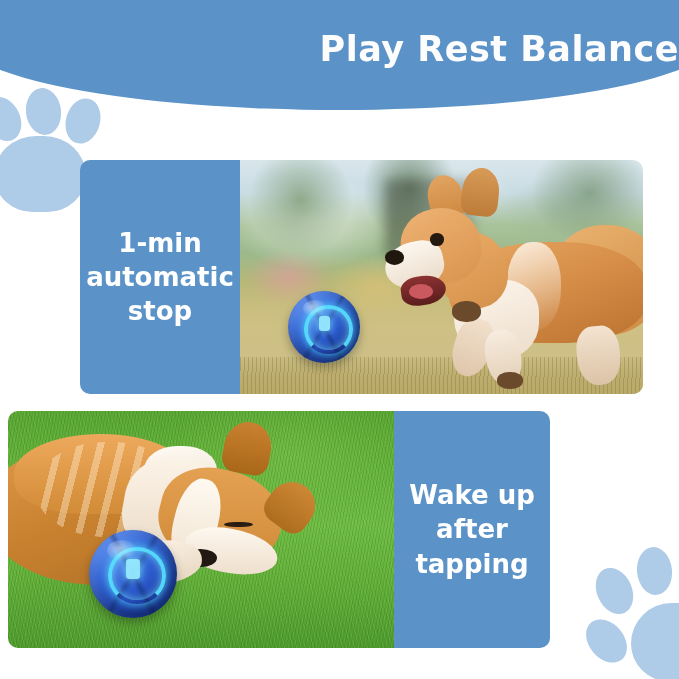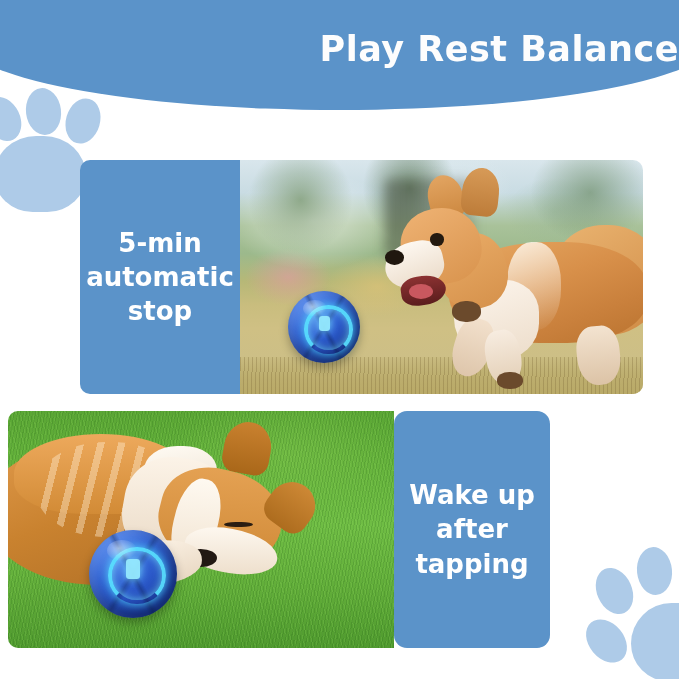--- a/index.html
+++ b/index.html
@@ -192,21 +192,21 @@
   .d2-ear1{left:66%;top:-4%;width:13%;height:26%;border-radius:52% 52% 30% 30%;
     background:linear-gradient(180deg,#c9812f,#a96719);transform:rotate(10deg);}
   .d2-ear2{left:78%;top:26%;width:13%;height:24%;border-radius:52% 52% 32% 32%;
     background:linear-gradient(180deg,#cd8835,#ad6c1e);transform:rotate(36deg);}
   .d2-ruff{left:44%;top:8%;width:20%;height:26%;border-radius:46%;
     background:linear-gradient(170deg,#fffbf4,#ece0d0);}
   .d2-leg{left:34%;top:56%;width:26%;height:22%;border-radius:44% 46% 46% 44%;
     background:linear-gradient(170deg,#fdf4e8,#e7d6c0);transform:rotate(-6deg);}
 
   .row-2 .photo{order:1;}
-  .row-2 .text-panel{order:2;border-radius:13px;}
+  .row-2 .text-panel{order:2;}
 </style>
 </head>
 <body>
 
 <div id="root">
 
   <div class="header">
     <div class="header-shape"></div>
   </div>
   <div class="header-title">Play Rest Balance</div>
@@ -220,21 +220,21 @@
 
   <div class="paw paw-br">
     <span class="t1"></span>
     <span class="t2"></span>
     <span class="t3"></span>
     <span class="pad"></span>
   </div>
 
   <div class="row row-1">
     <div class="text-panel">
-      <div class="caption">5-min
+      <div class="caption">1-min
 automatic
 stop</div>
     </div>
     <div class="photo p1">
       <div class="tree-l"></div>
       <div class="tree-c"></div>
       <div class="tree-r"></div>
       <div class="fence"></div>
       <div class="grass"></div>
 

